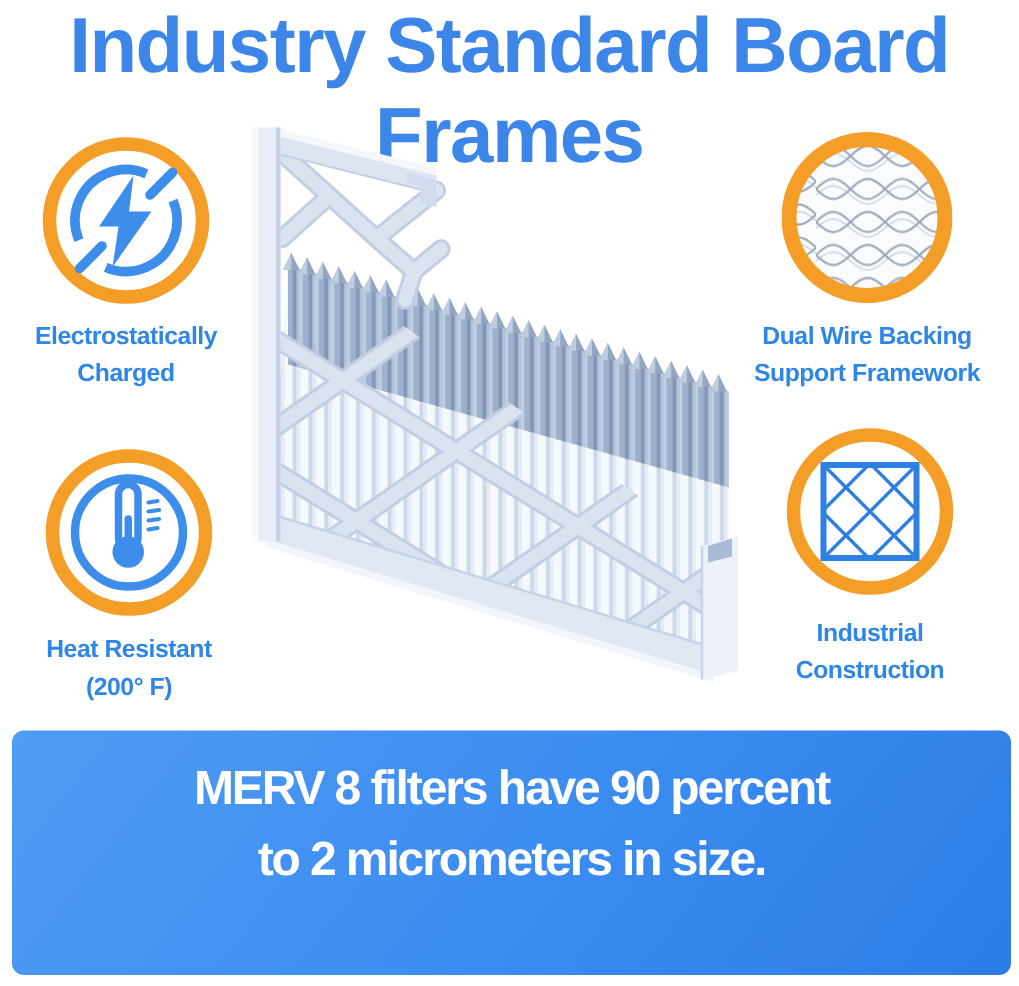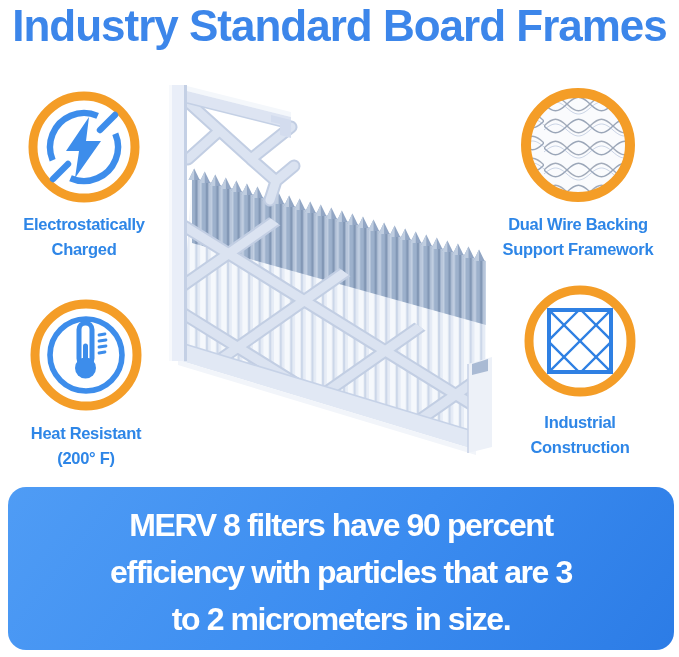--- a/index.html
+++ b/index.html
@@ -4,29 +4,29 @@
 <style>
   :root{
     --accent:#2e86e7; --title-blue:#3c86ea; --orange:#f49d27; --icon-blue:#3d8deb;
     --banner-start:#4f9cf5; --banner-end:#2c7ce6;
   }
   *{margin:0;padding:0;box-sizing:border-box;}
   html,body{width:679px;height:657px;overflow:hidden;background:#ffffff;
     font-family:"Liberation Sans", sans-serif;}
   .page{position:relative;width:679px;height:657px;background:#ffffff;}
   .title{position:absolute;top:1px;left:0;width:679px;text-align:center;
-    font-size:44px;font-weight:700;letter-spacing:-1px;color:var(--title-blue);}
+    font-size:52px;font-weight:700;letter-spacing:-1px;color:var(--title-blue);}
   .icon-box{position:absolute;width:114px;height:114px;}
   .feature-label{position:absolute;width:220px;text-align:center;
     font-size:16.5px;font-weight:700;letter-spacing:-0.3px;line-height:24.5px;color:var(--accent);}
   .ring{fill:none;stroke:var(--orange);}
   .blue-stroke{stroke:var(--icon-blue);fill:none;}
   .blue-fill{fill:var(--icon-blue);}
   .sq-stroke{stroke:#2f80e3;fill:none;}
-  .banner{position:absolute;left:8px;top:487px;width:666px;height:163px;border-radius:18px;
+  .banner{position:absolute;left:8px;top:487px;width:666px;height:163px;border-radius:8px;
     background:linear-gradient(128deg,var(--banner-start) 0%,#3b8cf0 55%,var(--banner-end) 100%);
     text-align:center;padding-top:15px;}
   .banner-line{color:#ffffff;font-size:32px;font-weight:700;letter-spacing:-1.4px;line-height:47px;}
   .filter-svg{position:absolute;left:158px;top:58px;}
 </style>
 </head>
 <body>
 
 <div class="page">
 
@@ -225,17 +225,16 @@
     <rect x="26" y="27" width="3" height="276" fill="#c4d0e5"></rect>
 
     <polygon points="29,28 133,54 133,59 29,33" fill="#f4f7fb"></polygon>
     <polygon points="29,33 133,59 133,71 29,45" fill="#dde4f2"></polygon>
     <line x1="29" y1="45" x2="133" y2="71" stroke="#c4d0e5" stroke-width="1.5"></line>
     <polygon points="113,57 133,62 133,80 122,77 122,66 113,64" fill="#d3dcee"></polygon>
   </svg>
 
   <div class="banner">
     <div class="banner-line">MERV 8 filters have 90 percent</div>
-    <div class="banner-line">efficiency with particles that are 3</div>
     <div class="banner-line">to 2 micrometers in size.</div>
   </div>
 
 </div>
 
 </body></html>

